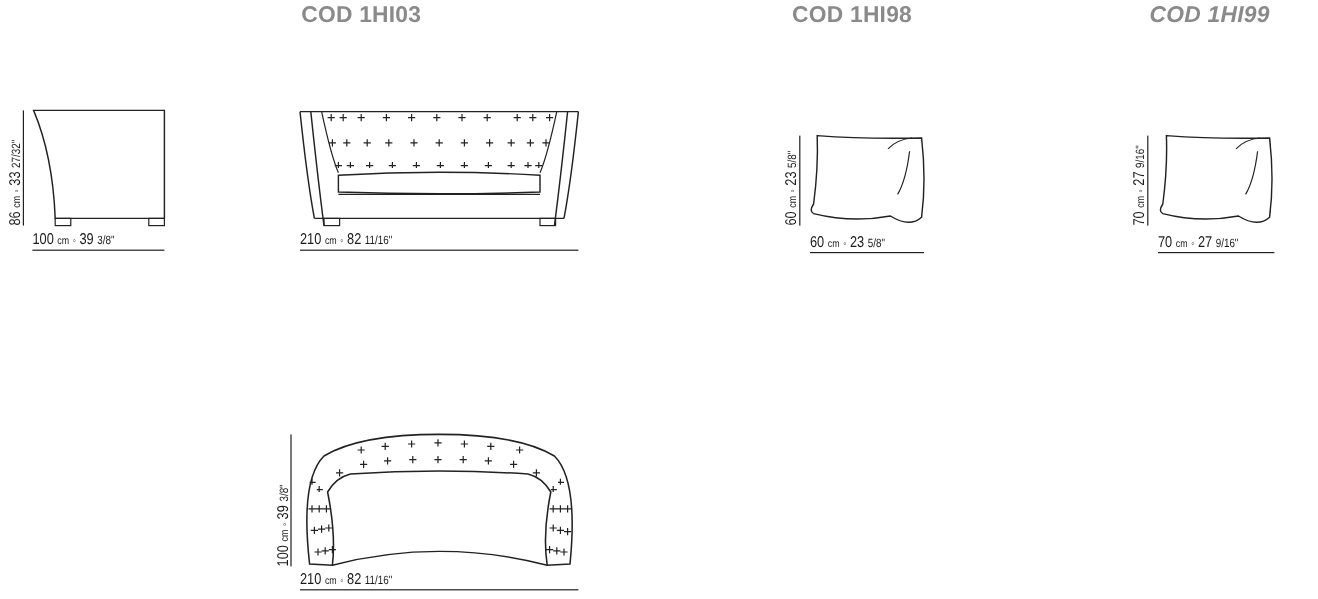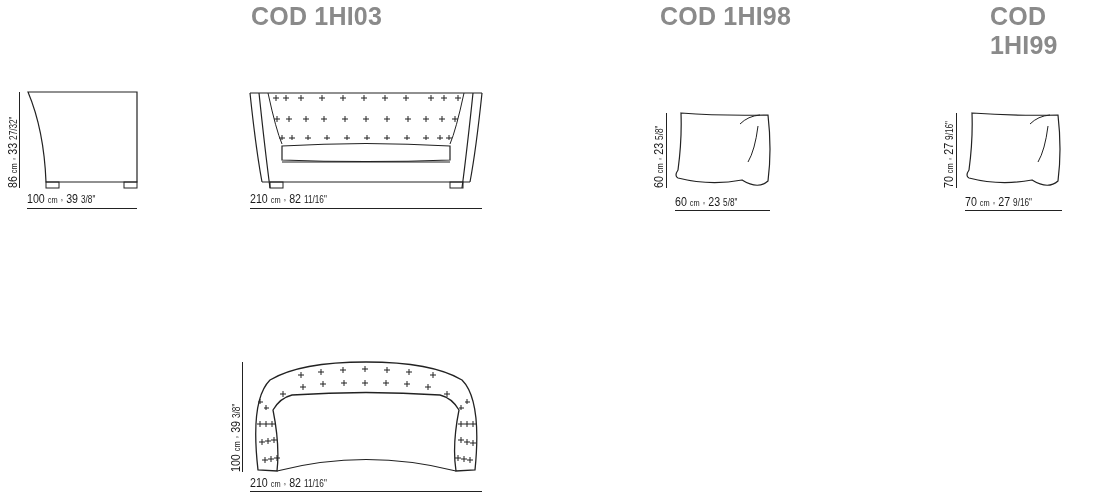--- a/index.html
+++ b/index.html
@@ -1,35 +1,35 @@
 <!DOCTYPE html>
 <html><head>
 <meta charset="utf-8">
 <style>
   html, body { margin:0; padding:0; background:#ffffff; }
   body { width:1098px; height:499px; position:relative; overflow:hidden;
          font-family:"Liberation Sans", sans-serif; color:#1a1a1a; }
-  .code { position:absolute; top:2px; font-weight:bold; font-size:25px; color:#8a8a8a; letter-spacing:0.2px; }
+  .code { position:absolute; top:2px; font-weight:bold; font-size:19px; color:#8a8a8a; letter-spacing:0.2px; }
   .dim { position:absolute; font-family:"Liberation Sans", sans-serif; font-size:13px; color:#1a1a1a; white-space:nowrap; transform:scaleX(0.82); transform-origin:left bottom; }
   .dim .small { font-size:9px; }
   .dim .frac { font-size:10px; }
   .vdim { position:absolute; font-size:13px; color:#1a1a1a; white-space:nowrap;
           transform:rotate(-90deg) scaleX(0.82); transform-origin:left top; }
   .vdim .small { font-size:9px; }
   .vdim .frac { font-size:10px; }
   .hline { position:absolute; height:1px; background:#222; }
   .vline { position:absolute; width:1px; background:#222; }
   svg { position:absolute; overflow:visible; }
 </style>
 </head>
 <body>
 
 <div class="code" style="left:251px;">COD 1HI03</div>
 <div class="code" style="left:660px;">COD 1HI98</div>
-<div class="code" style="left:990px;">COD 1HI99</div>
+<div class="code" style="left:958px;font-style:italic;">COD 1HI99</div>
 
 <div>
   <svg style="left:0;top:0;" width="150" height="220">
     <path d="M28,92 L137,92 L137,182 L46,182 Q44,130 28,92 Z" fill="none" stroke="#222" stroke-width="1.2"></path>
     <rect x="46" y="182" width="13" height="6" fill="none" stroke="#222" stroke-width="1"></rect>
     <rect x="124" y="182" width="13" height="6" fill="none" stroke="#222" stroke-width="1"></rect>
   </svg>
   <div class="vline" style="left:19px;top:92px;height:96px;"></div>
   <div class="vdim" style="left:5px;top:188px;">
     <span>86</span> <span class="small">cm</span> <span class="small">◦</span> <span>33</span> <span class="frac">27/32"</span>

